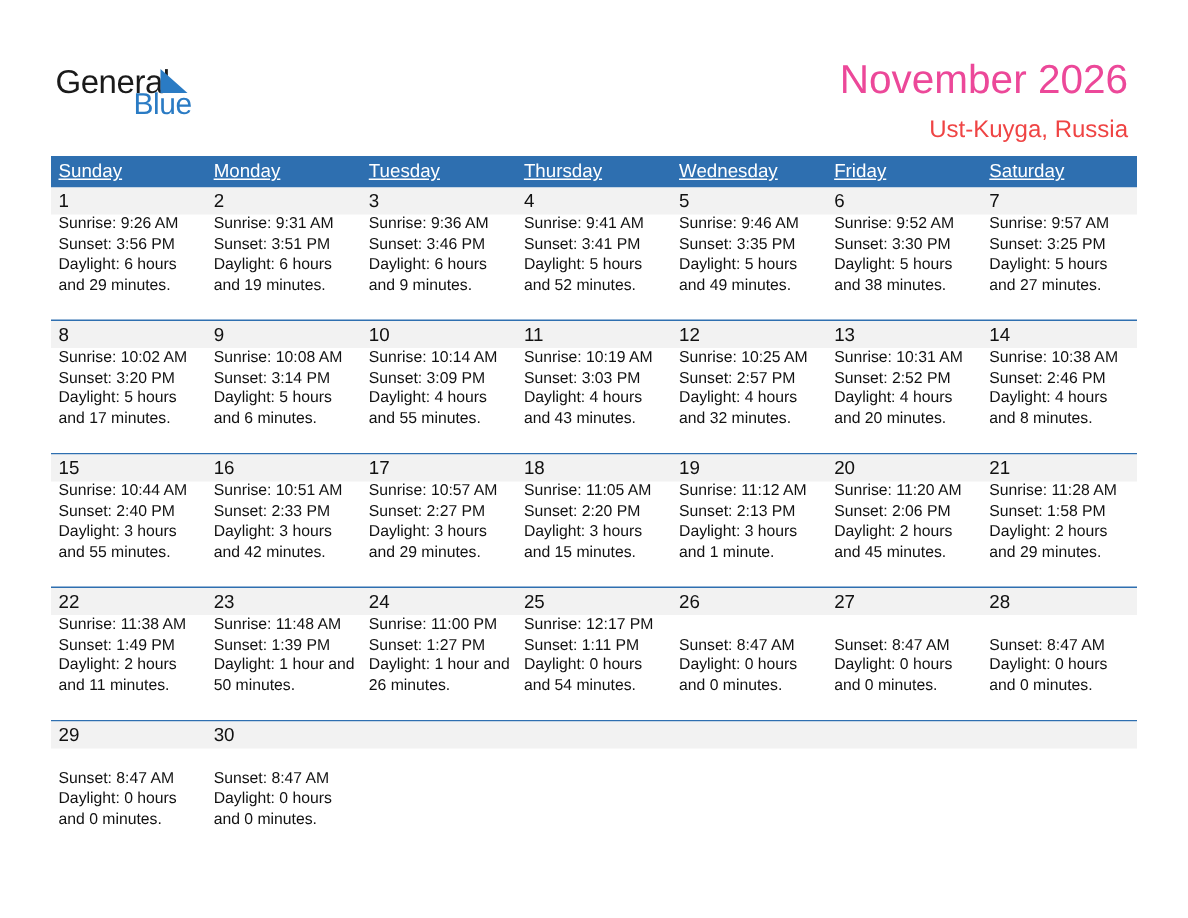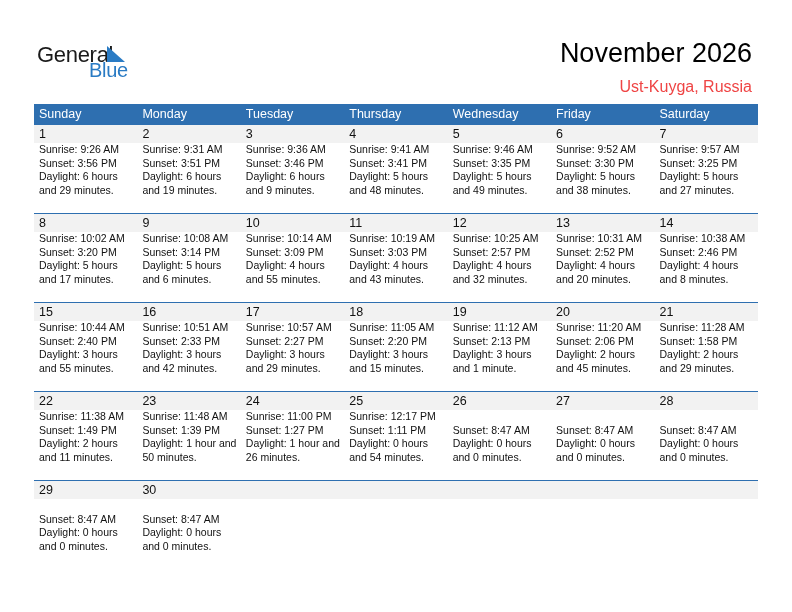--- a/index.html
+++ b/index.html
@@ -1,25 +1,25 @@
 <!DOCTYPE html>
 <html><head>
   <meta charset="utf-8">
   <style>
     html, body { margin: 0; padding: 0; background: #ffffff; }
     body { width: 792px; height: 612px; position: relative; overflow: hidden; font-family: "Liberation Sans", sans-serif; color: #111; }
     .logo { position: absolute; left: 37px; top: 42px; width: 100px; height: 40px; }
     .logo .general { position: absolute; left: 0; top: 0; font-size: 22px; color: #1a1a1a; letter-spacing: -0.3px; }
     .logo .blue { position: absolute; left: 52px; top: 17px; font-size: 20px; color: #2a7bc4; letter-spacing: -0.3px; }
     .logo .tri { position: absolute; left: 70px; top: 4px; width: 0; height: 0; border-left: 18px solid #2a7bc4; border-top: 16px solid transparent; }
-    .title { position: absolute; right: 40px; top: 38px; font-size: 27px; color: #000000; }
+    .title { position: absolute; right: 40px; top: 38px; font-size: 27px; color: #ec4899; }
     .subtitle { position: absolute; right: 40px; top: 78px; font-size: 16px; color: #ef4444; }
     .cal { position: absolute; left: 34px; top: 104px; width: 724px; }
     .hdr { display: flex; background: #2e6fb0; height: 21px; }
-    .hdr div { width: 103.43px; color: #ffffff; font-size: 12.5px; line-height: 21px; padding-left: 5px; box-sizing: border-box; }
+    .hdr div { width: 103.43px; color: #ffffff; font-size: 12.5px; line-height: 21px; padding-left: 5px; box-sizing: border-box; text-decoration: underline; }
     .week { border-top: 1px solid #2e6fb0; }
     .week.first { border-top: none; }
     .daynums { display: flex; background: #f2f2f2; height: 18px; }
     .daynums div { width: 103.43px; font-size: 12.5px; line-height: 18px; padding-left: 5px; box-sizing: border-box; color: #111; }
     .dayinfo { display: flex; height: 70px; }
     .cell { width: 103.43px; padding-left: 5px; box-sizing: border-box; font-size: 10.5px; line-height: 13.5px; color: #111; }
     .cell div { white-space: nowrap; height: 13.5px; }
   </style>
 </head>
 <body>
@@ -70,21 +70,21 @@
           <div class="cell">
             <div>Sunrise: 9:36 AM</div>
             <div>Sunset: 3:46 PM</div>
             <div>Daylight: 6 hours</div>
             <div>and 9 minutes.</div>
           </div>
           <div class="cell">
             <div>Sunrise: 9:41 AM</div>
             <div>Sunset: 3:41 PM</div>
             <div>Daylight: 5 hours</div>
-            <div>and 48 minutes.</div>
+            <div>and 52 minutes.</div>
           </div>
           <div class="cell">
             <div>Sunrise: 9:46 AM</div>
             <div>Sunset: 3:35 PM</div>
             <div>Daylight: 5 hours</div>
             <div>and 49 minutes.</div>
           </div>
           <div class="cell">
             <div>Sunrise: 9:52 AM</div>
             <div>Sunset: 3:30 PM</div>

